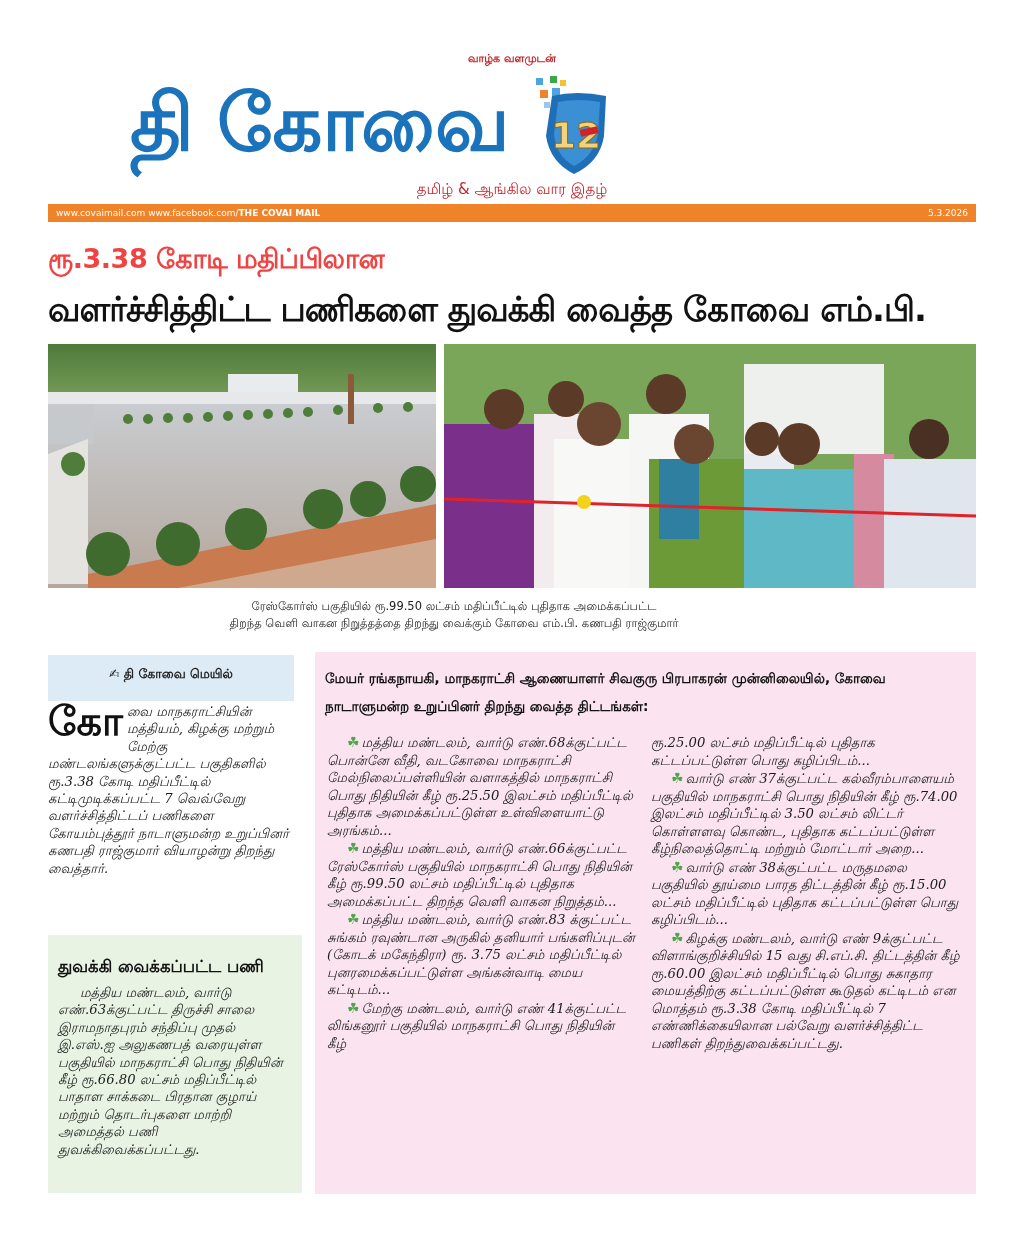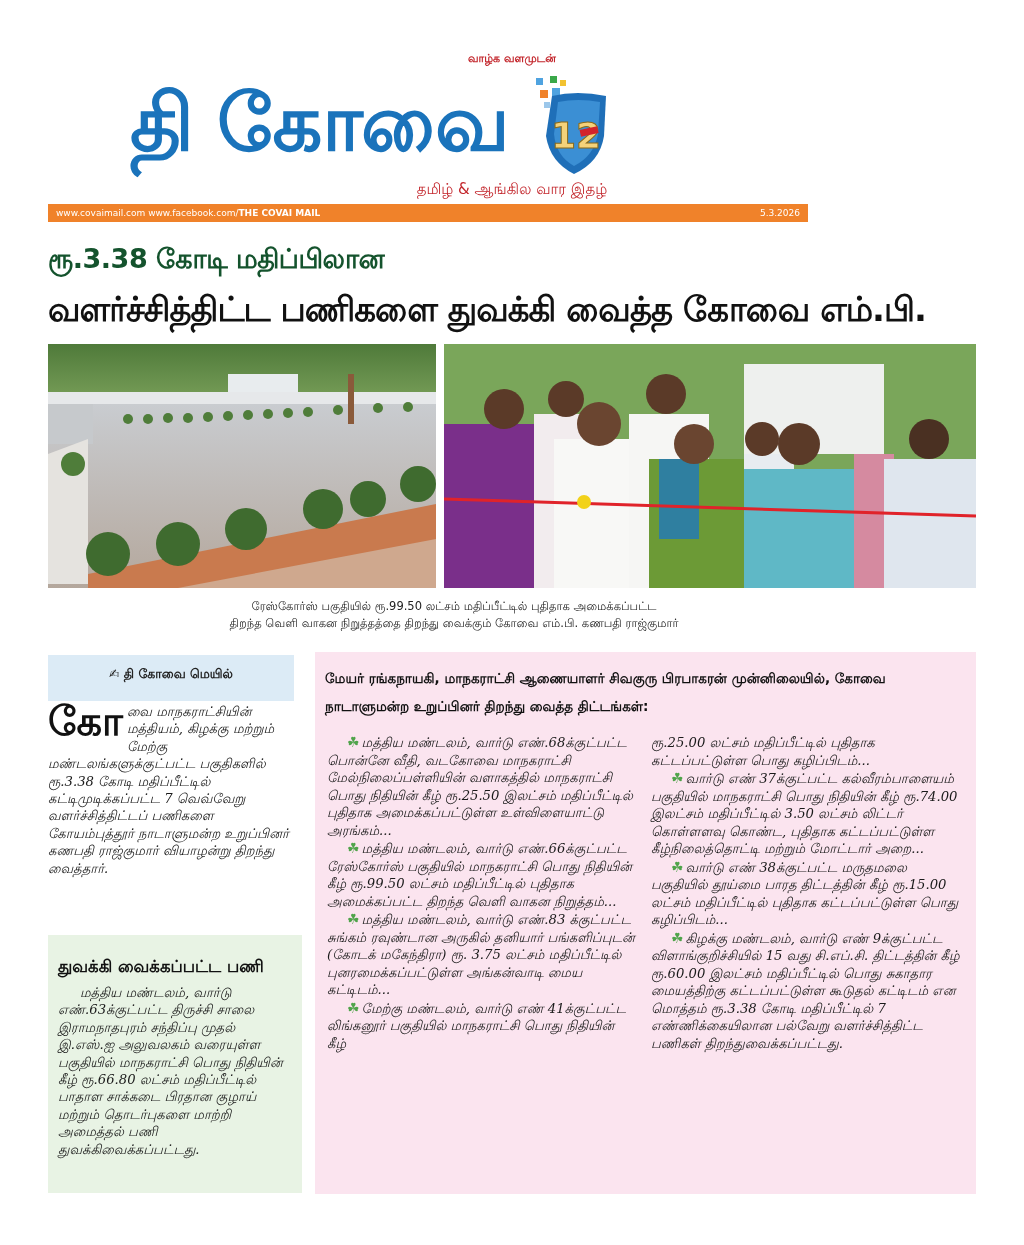--- a/index.html
+++ b/index.html
@@ -12,26 +12,26 @@
   .masthead { position: absolute; top: 70px; left: 130px; width: 770px; height: 110px; }
   .mast-word { position: absolute; top: 0; font-family: "DejaVu Serif", serif; font-weight: bold;
     color: #1a73bb; font-size: 78px; line-height: 105px; letter-spacing: -2px; white-space: nowrap; }
   .mast-left { left: 0; }
   .mast-right { left: 465px; }
   .badge { position: absolute; left: 392px; top: 6px; width: 90px; height: 100px; }
   .tagline-bottom { position: absolute; left: 0; width: 1024px; top: 180px; text-align: center;
     font-size: 15px; color: #c3262c; }
 
   
-  .orange-bar { position: absolute; left: 48px; top: 204px; width: 760px; height: 18px; background: #f0822a;
+  .orange-bar { position: absolute; left: 48px; top: 204px; width: 928px; height: 18px; background: #f0822a;
     color: #fff; font-size: 9px; line-height: 18px; padding: 0 8px; display: flex; justify-content: space-between; }
   .orange-bar b { font-weight: bold; }
 
   
-  .kicker { position: absolute; left: 48px; top: 243px; font-size: 27px; font-weight: bold; color: #14532d;
+  .kicker { position: absolute; left: 48px; top: 243px; font-size: 27px; font-weight: bold; color: #ef4444;
     font-family: "DejaVu Sans", sans-serif; letter-spacing: -0.5px; white-space: nowrap; }
   .headline { position: absolute; left: 48px; top: 289px; font-size: 34px; font-weight: bold; color: #111;
     letter-spacing: -1px; white-space: nowrap; font-family: "DejaVu Sans", sans-serif; }
 
   
   .photo { position: absolute; overflow: hidden; }
   .photo-left { left: 48px; top: 344px; width: 388px; height: 244px; }
   .photo-right { left: 444px; top: 344px; width: 532px; height: 244px; }
   .caption { position: absolute; left: 0; width: 908px; top: 598px; text-align: center; font-size: 11.5px;
     line-height: 17px; color: #222; font-family: "DejaVu Sans", sans-serif; }
@@ -175,21 +175,21 @@
   <div>திறந்த வெளி வாகன நிறுத்தத்தை திறந்து வைக்கும் கோவை எம்.பி. கணபதி ராஜ்குமார்</div>
 </div>
 
 <div class="byline-box">✍ தி கோவை மெயில்</div>
 <div class="lead">
   <span class="dropcap">கோ</span><span>வை மாநகராட்சியின் மத்தியம், கிழக்கு மற்றும் மேற்கு மண்டலங்களுக்குட்பட்ட பகுதிகளில் ரூ.3.38 கோடி மதிப்பீட்டில் கட்டிமுடிக்கப்பட்ட 7 வெவ்வேறு வளர்ச்சித்திட்டப் பணிகளை கோயம்புத்தூர் நாடாளுமன்ற உறுப்பினர் கணபதி ராஜ்குமார் வியாழன்று திறந்து வைத்தார்.</span>
 </div>
 
 <div class="green-box">
   <div class="green-title">துவக்கி வைக்கப்பட்ட பணி</div>
-  <div class="green-body">மத்திய மண்டலம், வார்டு எண்.63க்குட்பட்ட திருச்சி சாலை இராமநாதபுரம் சந்திப்பு முதல் இ.எஸ்.ஐ அலுவலகம் வரையுள்ள பகுதியில் மாநகராட்சி பொது நிதியின் கீழ் ரூ.66.80 லட்சம் மதிப்பீட்டில் பாதாள சாக்கடை பிரதான குழாய் மற்றும் தொடர்புகளை மாற்றி அமைத்தல் பணி துவக்கிவைக்கப்பட்டது.</div>
+  <div class="green-body">மத்திய மண்டலம், வார்டு எண்.63க்குட்பட்ட திருச்சி சாலை இராமநாதபுரம் சந்திப்பு முதல் இ.எஸ்.ஐ அலுகணபத் வரையுள்ள பகுதியில் மாநகராட்சி பொது நிதியின் கீழ் ரூ.66.80 லட்சம் மதிப்பீட்டில் பாதாள சாக்கடை பிரதான குழாய் மற்றும் தொடர்புகளை மாற்றி அமைத்தல் பணி துவக்கிவைக்கப்பட்டது.</div>
 </div>
 
 <div class="pink-box">
   <div class="pink-head">மேயர் ரங்கநாயகி, மாநகராட்சி ஆணையாளர் சிவகுரு பிரபாகரன் முன்னிலையில், கோவை நாடாளுமன்ற உறுப்பினர் திறந்து வைத்த திட்டங்கள்:</div>
   <div class="pink-cols">
     <div class="pcol">
       <p class="pitem"><span class="clover">☘</span><span>மத்திய மண்டலம், வார்டு எண்.68க்குட்பட்ட பொன்னே வீதி, வடகோவை மாநகராட்சி மேல்நிலைப்பள்ளியின் வளாகத்தில் மாநகராட்சி பொது நிதியின் கீழ் ரூ.25.50 இலட்சம் மதிப்பீட்டில் புதிதாக அமைக்கப்பட்டுள்ள உள்விளையாட்டு அரங்கம்...</span></p>
       <p class="pitem"><span class="clover">☘</span><span>மத்திய மண்டலம், வார்டு எண்.66க்குட்பட்ட ரேஸ்கோர்ஸ் பகுதியில் மாநகராட்சி பொது நிதியின் கீழ் ரூ.99.50 லட்சம் மதிப்பீட்டில் புதிதாக அமைக்கப்பட்ட திறந்த வெளி வாகன நிறுத்தம்...</span></p>
       <p class="pitem"><span class="clover">☘</span><span>மத்திய மண்டலம், வார்டு எண்.83 க்குட்பட்ட சுங்கம் ரவுண்டான அருகில் தனியார் பங்களிப்புடன் (கோடக் மகேந்திரா) ரூ. 3.75 லட்சம் மதிப்பீட்டில் புனரமைக்கப்பட்டுள்ள அங்கன்வாடி மைய கட்டிடம்...</span></p>
       <p class="pitem"><span class="clover">☘</span><span>மேற்கு மண்டலம், வார்டு எண் 41க்குட்பட்ட லிங்கனூர் பகுதியில் மாநகராட்சி பொது நிதியின் கீழ்</span></p>

